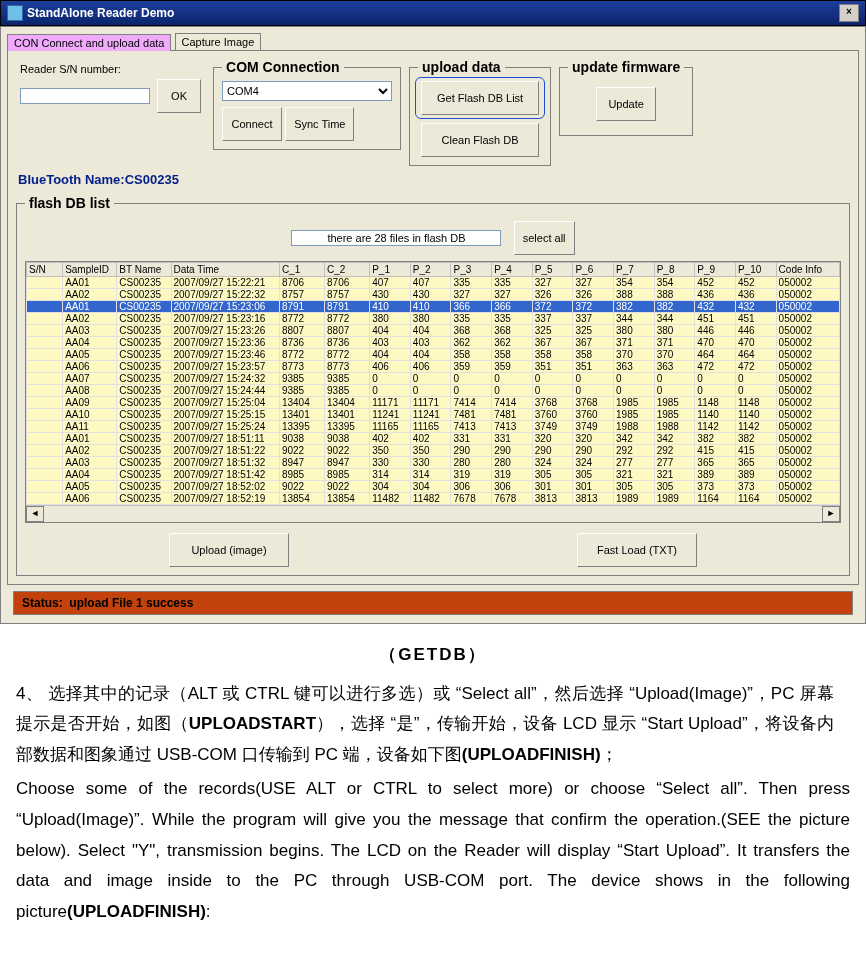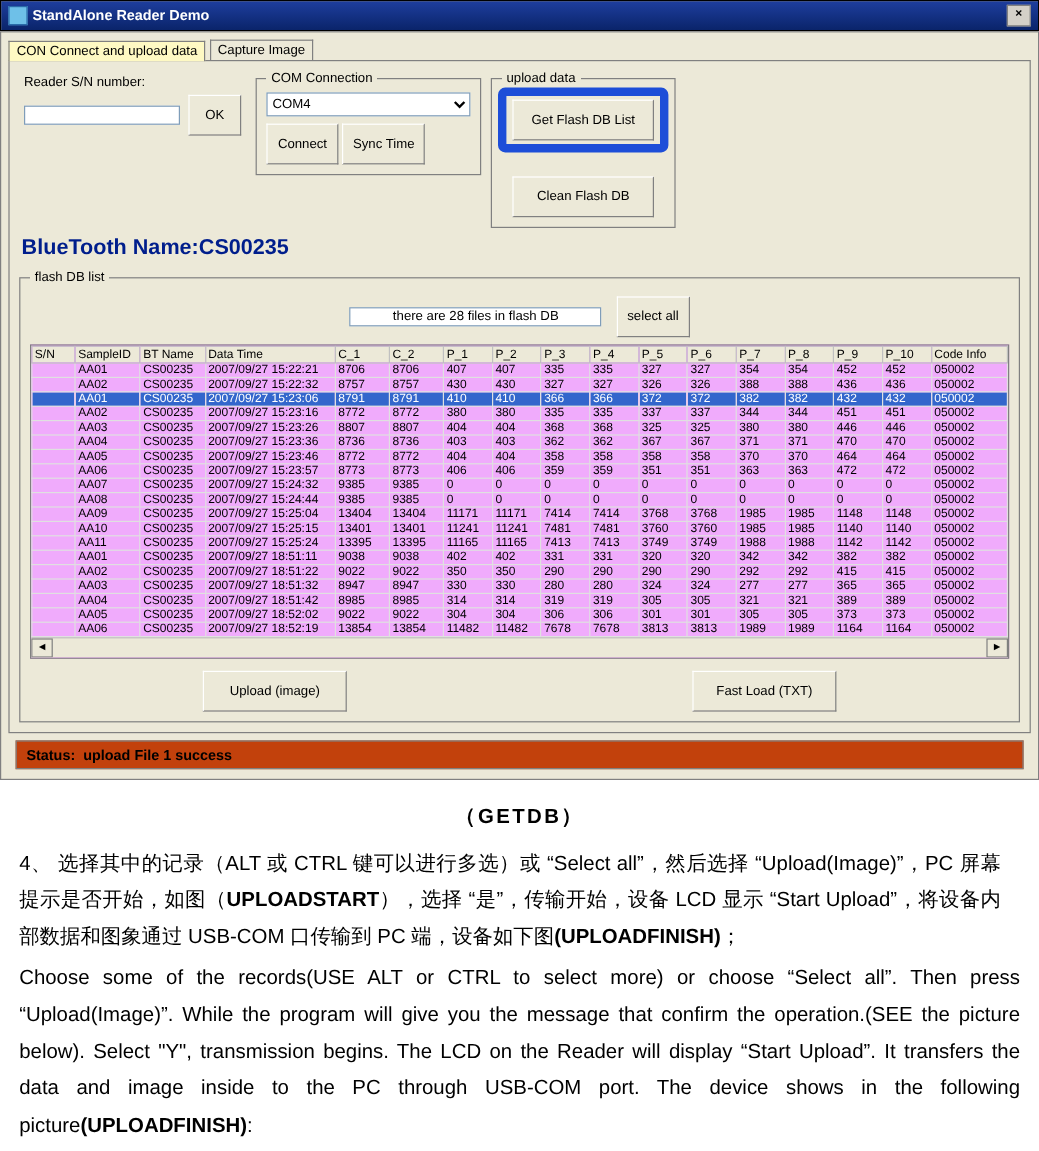--- a/index.html
+++ b/index.html
@@ -2,33 +2,33 @@
 <html><head>
 <meta charset="utf-8">
 <style>
   body { margin:0; padding:0; font-family: "Tahoma", Arial, sans-serif; background:#fff; color:#000; width:866px; }
   .titlebar { background: linear-gradient(#1E3E9E,#0A246A); color:#fff; font-size:12px; font-weight:bold; padding:3px 6px; display:flex; align-items:center; justify-content:space-between; border:1px solid #000; }
   .titlebar .left { display:flex; align-items:center; gap:4px;}
   .close-btn { background:#d4d0c8; border:1px solid #808080; width:18px; height:16px; text-align:center; font-size:10px; line-height:14px; color:#000; font-weight:bold; font-family:Arial;}
   .window { border:1px solid #808080; background:#ECE9D8; padding:4px 6px 8px 6px; font-size:11px; }
   .tabs { margin-top:2px; }
   .tab { display:inline-block; border:1px solid #808080; border-bottom:none; background:#ECE9D8; padding:2px 6px; font-size:11px; }
-  .tab.active { background:#fef9c3; position:relative; top:1px;text-align:right;}
+  .tab.active { background:#f0abfc; position:relative; top:1px;text-align:right;}
   .panel { border:1px solid #808080; background:#ECE9D8; padding:8px; min-height:510px; }
   fieldset { border:1px solid #808080; font-size:11px; margin:0; padding:6px 8px 8px 8px; display:inline-block; vertical-align:top; }
-  legend { padding:0 4px; font-size:11px; }
+  legend { padding:0 4px; font-size:14px;font-weight:bold; }
   .top-groups { display:flex; gap:8px; align-items:flex-start; flex-wrap:nowrap; }
   input.win { border:1px solid #7F9DB9; background:#fff; height:16px; padding:0 3px; font-size:11px; box-sizing:border-box; }
   select.win { border:1px solid #7F9DB9; background:#fff; height:20px; font-size:11px; box-sizing:border-box; }
   button.win { background:#ECE9D8; border:1px solid #808080; border-top-color:#fff; border-left-color:#fff; height:34px; font-size:11px; padding:0 8px; min-width:60px; cursor:pointer;}
-  .highlight-box { border:7px solid #1d4ed8; border-radius:6px; padding:3px 5px; display:inline-block; margin:-4px -3px 16px -3px;}
-  .bt-row { color:#001E8C; font-weight:bold; font-size:18px; margin:6px 0 8px 2px; }
+  .highlight-box { border:1px solid #1d4ed8; border-radius:6px; padding:3px 5px; display:inline-block; margin:-4px -3px 0 -3px;}
+  .bt-row { color:#001E8C; font-weight:bold; font-size:13px; margin:6px 0 8px 2px; }
   .db-info { text-align:center; margin:4px 0 6px 0; }
   .db-info input { width:210px; text-align:center;}
-  .table-wrap { border:1px solid #808080; background:#f0abfc; overflow:hidden; }
+  .table-wrap { border:1px solid #808080; background:#fef9c3; overflow:hidden; }
   table.grid { border-collapse:collapse; width:100%; font-size:10px; table-layout:fixed; }
   table.grid th { background:#ECE9D8; border:1px solid #C0C0C0; font-weight:normal; padding:1px 2px; text-align:left; white-space:nowrap; overflow:hidden; }
   table.grid td { border:1px solid #E0E0E0; padding:0px 2px; white-space:nowrap; overflow:hidden; }
   tr.sel td { background:#3366CC; color:#fff; }
   .hscroll { height:16px; background:#ECE9D8; border-top:1px solid #C0C0C0; display:flex; justify-content:space-between; align-items:center; }
   .scroll-btn { width:16px; height:14px; background:#ECE9D8; border:1px solid #808080; text-align:center; font-size:9px; line-height:12px;}
   .load-btns { display:flex; justify-content:space-around; margin-top:10px;}
   .status-area { border:1px solid #808080; margin:6px 6px 0 6px; background:#c2410c; padding:4px 8px; font-size:12px; }
   .status-area .row { display:flex; align-items:center;}
   .status-area .label { font-weight:normal; }
@@ -88,20 +88,26 @@
       <fieldset>
         <legend>upload data</legend>
         <div class="highlight-box">
           <button class="win" style="min-width:118px;">Get Flash DB List</button>
         </div>
         <div style="margin-top:4px;text-align:center;">
           <button class="win" style="min-width:118px;">Clean Flash DB</button>
         </div>
       </fieldset>
 
+      <fieldset>
+        <legend>update firmware</legend>
+        <div style="text-align:center;padding:6px 4px;">
+          <button class="win">Update</button>
+        </div>
+      </fieldset>
     </div>
 
     <div class="bt-row">
       <span>BlueTooth Name:</span><span>CS00235</span>
     </div>
 
     <fieldset style="display:block;">
       <legend>flash DB list</legend>
 
       <div class="db-info">

